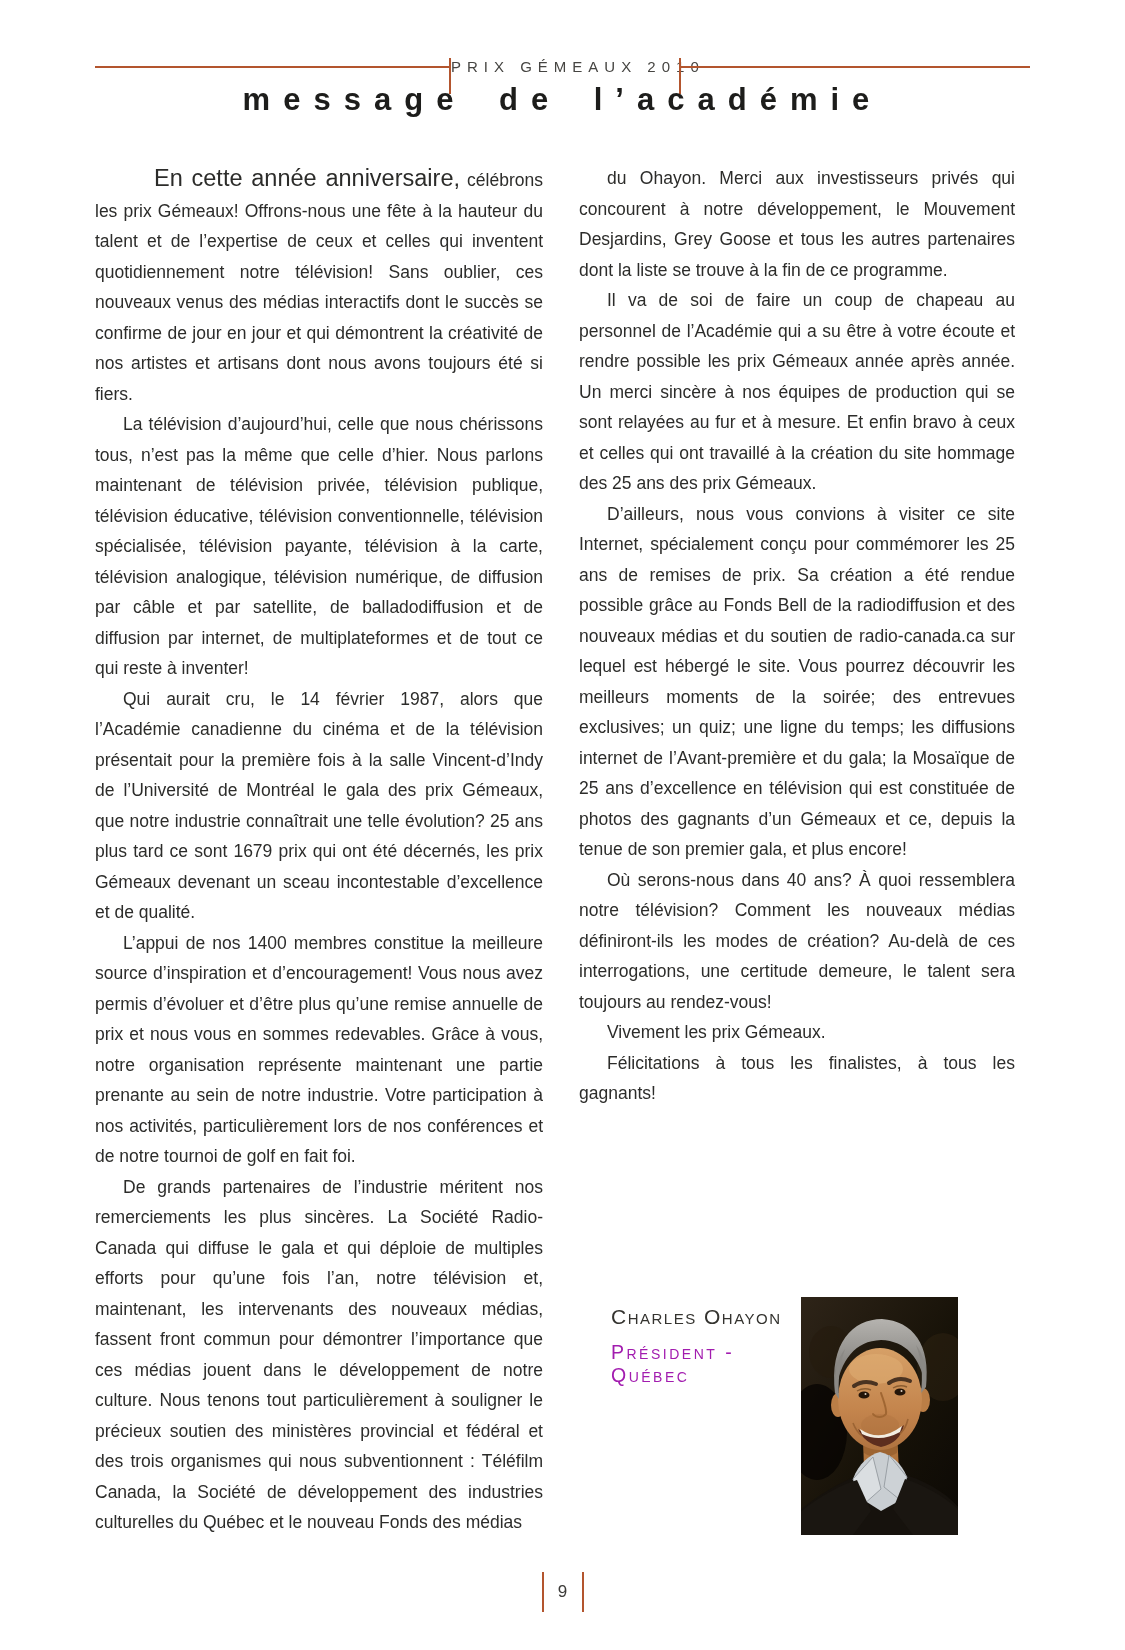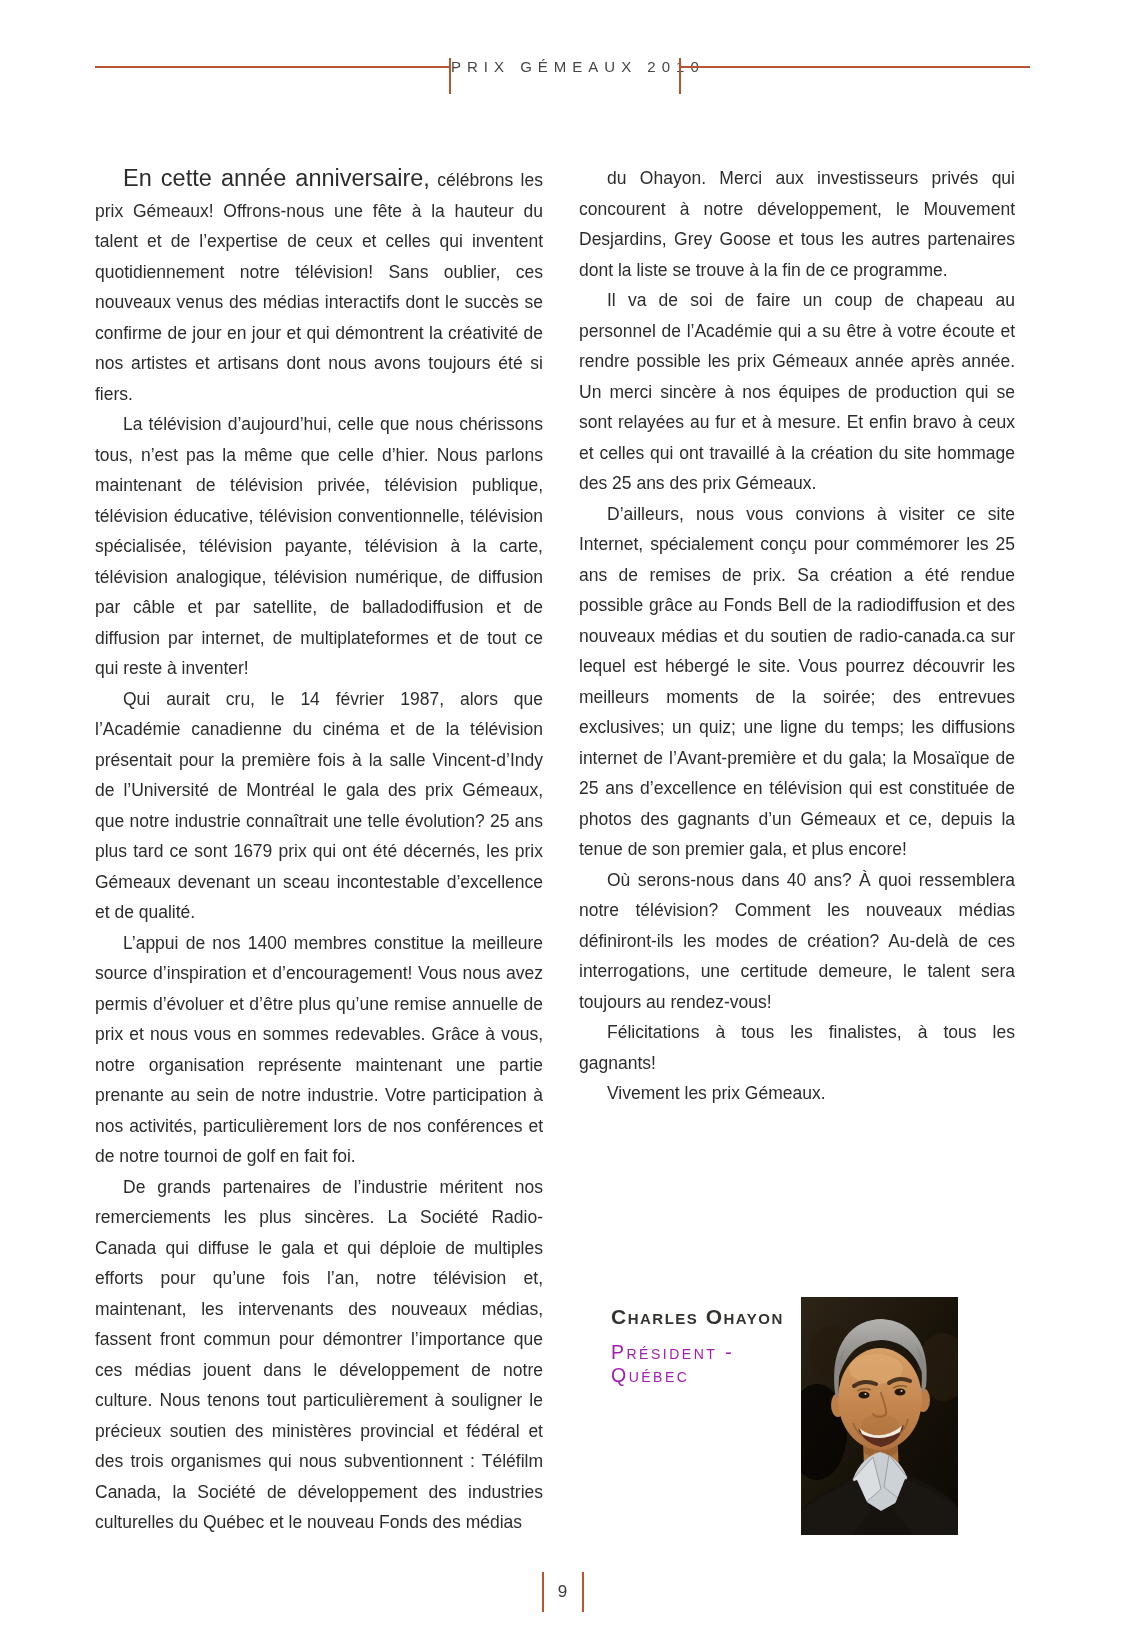--- a/index.html
+++ b/index.html
@@ -25,27 +25,27 @@
     position:absolute; top:82px; left:95px; width:935px; text-align:center;
     font-size:31px; font-weight:bold; letter-spacing:0.42em; word-spacing:0.35em;
     color:#1d1d1b;
   }
   
   .columns { position:absolute; top:163px; left:95px; width:935px; display:flex; gap:36px; }
   .col { flex:none; }
   .col-left  { width:448px; }
   .col-right { width:436px; position:relative; height:1420px; }
   p.body { margin:0; font-size:17.5px; line-height:30.5px; text-align:justify; text-indent:28px; color:#2c2c2a; }
-  .lead { font-size:23.5px; }
+  .lead { font-size:23.5px;margin-left:31px; }
   
   .sig-row { position:absolute; top:1134px; left:0; width:436px; display:flex; }
   .sig-block { flex:none; width:222px; box-sizing:border-box; padding:8px 0 0 32px; }
   .sig-name {
     font-variant:small-caps; font-size:21px; letter-spacing:1.5px;
-    color:#34332f; font-weight:bold; font-stretch:normal;
+    color:#34332f; font-weight:normal; font-stretch:normal;
   }
   .sig-title {
     margin-top:12px; font-variant:small-caps; font-size:19.5px; letter-spacing:2.5px;
     color:#a21caf;
   }
   .photo { flex:none; width:157px; height:238px; }
   .photo svg { display:block; }
   
   .footer {
     position:absolute; bottom:38px; left:0; width:100%;
@@ -60,38 +60,39 @@
 <div class="page">
 
   <div class="header">
     <div class="hrule hrule-left"></div>
     <div class="htick htick-left"></div>
     <div class="header-label">PRIX GÉMEAUX 2010</div>
     <div class="htick htick-right"></div>
     <div class="hrule hrule-right"></div>
   </div>
 
+  <div class="page-title">message de l’académie</div>
 
   <div class="columns">
 
     <div class="col col-left">
       <p class="body"><span class="lead">En cette année anniversaire,</span><span> célébrons les prix Gémeaux! Offrons-nous une fête à la hauteur du talent et de l’expertise de ceux et celles qui inventent quotidiennement notre télévision! Sans oublier, ces nouveaux venus des médias interactifs dont le succès se confirme de jour en jour et qui démontrent la créativité de nos artistes et artisans dont nous avons toujours été si fiers.</span></p>
       <p class="body">La télévision d’aujourd’hui, celle que nous chérissons tous, n’est pas la même que celle d’hier. Nous parlons maintenant de télévision privée, télévision publique, télévision éducative, télévision conventionnelle, télévision spécialisée, télévision payante, télévision à la carte, télévision analogique, télévision numérique, de diffusion par câble et par satellite, de balladodiffusion et de diffusion par internet, de multiplateformes et de tout ce qui reste à inventer!</p>
       <p class="body">Qui aurait cru, le 14 février 1987, alors que l’Académie canadienne du cinéma et de la télévision présentait pour la première fois à la salle Vincent-d’Indy de l’Université de Montréal le gala des prix Gémeaux, que notre industrie connaîtrait une telle évolution? 25 ans plus tard ce sont 1679 prix qui ont été décernés, les prix Gémeaux devenant un sceau incontestable d’excellence et de qualité.</p>
       <p class="body">L’appui de nos 1400 membres constitue la meilleure source d’inspiration et d’encouragement! Vous nous avez permis d’évoluer et d’être plus qu’une remise annuelle de prix et nous vous en sommes redevables. Grâce à vous, notre organisation représente maintenant une partie prenante au sein de notre industrie. Votre participation à nos activités, particulièrement lors de nos conférences et de notre tournoi de golf en fait foi.</p>
       <p class="body">De grands partenaires de l’industrie méritent nos remerciements les plus sincères. La Société Radio-Canada qui diffuse le gala et qui déploie de multiples efforts pour qu’une fois l’an, notre télévision et, maintenant, les intervenants des nouveaux médias, fassent front commun pour démontrer l’importance que ces médias jouent dans le développement de notre culture. Nous tenons tout particulièrement à souligner le précieux soutien des ministères provincial et fédéral et des trois organismes qui nous subventionnent : Téléfilm Canada, la Société de développement des industries culturelles du Québec et le nouveau Fonds des médias</p>
     </div>
 
     <div class="col col-right">
       <p class="body">du Ohayon. Merci aux investisseurs privés qui concourent à notre développement, le Mouvement Desjardins, Grey Goose et tous les autres partenaires dont la liste se trouve à la fin de ce programme.</p>
       <p class="body">Il va de soi de faire un coup de chapeau au personnel de l’Académie qui a su être à votre écoute et rendre possible les prix Gémeaux année après année. Un merci sincère à nos équipes de production qui se sont relayées au fur et à mesure. Et enfin bravo à ceux et celles qui ont travaillé à la création du site hommage des 25 ans des prix Gémeaux.</p>
       <p class="body">D’ailleurs, nous vous convions à visiter ce site Internet, spécialement conçu pour commémorer les 25 ans de remises de prix. Sa création a été rendue possible grâce au Fonds Bell de la radiodiffusion et des nouveaux médias et du soutien de radio-canada.ca sur lequel est hébergé le site. Vous pourrez découvrir les meilleurs moments de la soirée; des entrevues exclusives; un quiz; une ligne du temps; les diffusions internet de l’Avant-première et du gala; la Mosaïque de 25 ans d’excellence en télévision qui est constituée de photos des gagnants d’un Gémeaux et ce, depuis la tenue de son premier gala, et plus encore!</p>
       <p class="body">Où serons-nous dans 40 ans? À quoi ressemblera notre télévision? Comment les nouveaux médias définiront-ils les modes de création? Au-delà de ces interrogations, une certitude demeure, le talent sera toujours au rendez-vous!</p>
+      <p class="body">Vivement les prix Gémeaux.</p>
       <p class="body">Félicitations à tous les finalistes, à tous les gagnants!</p>
-      <p class="body">Vivement les prix Gémeaux.</p>
 
       <div class="sig-row">
         <div class="sig-block">
           <div class="sig-name">Charles Ohayon</div>
           <div class="sig-title">Président - Québec</div>
         </div>
         <div class="photo">
           <svg viewBox="0 0 157 238" width="157" height="238" xmlns="http://www.w3.org/2000/svg">
             <defs>
               <linearGradient id="bgGrad" x1="0" y1="0" x2="1" y2="1">

